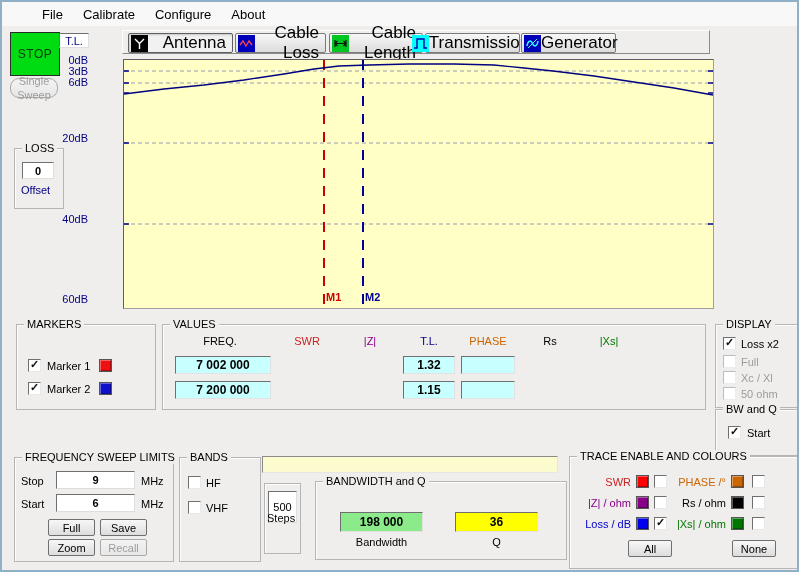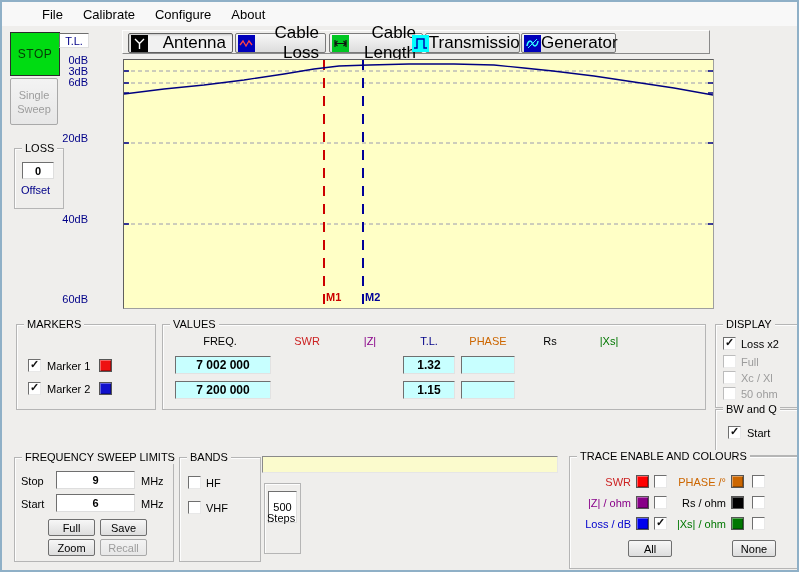--- a/index.html
+++ b/index.html
@@ -37,21 +37,21 @@
 <div id="app">
 
   <div id="menubar">
     <span class="menu-item">File</span>
     <span class="menu-item">Calibrate</span>
     <span class="menu-item">Configure</span>
     <span class="menu-item">About</span>
   </div>
 
   <div class="stop">STOP</div>
-  <div class="btn disabled" style="left:8px;top:76px;width:48px;height:47px;text-align:center;line-height:14px;white-space:normal;padding:0 2px;">Single Sweep</div>
+  <div class="btn disabled" style="left:8px;top:76px;width:48px;height:20px;text-align:center;line-height:14px;white-space:normal;padding:0 2px;border-radius:9px;">Single Sweep</div>
   <div class="input" style="left:57px;top:31px;width:30px;height:15px;color:#000088;background:#fff;">T.L.</div>
   <div class="scale-lbl" style="left:54px;top:52px;">0dB</div>
   <div class="scale-lbl" style="left:54px;top:63px;">3dB</div>
   <div class="scale-lbl" style="left:54px;top:74px;">6dB</div>
   <div class="scale-lbl" style="left:54px;top:130px;">20dB</div>
   <div class="scale-lbl" style="left:54px;top:211px;">40dB</div>
   <div class="scale-lbl" style="left:54px;top:291px;">60dB</div>
 
   <div class="grp" style="left:12px;top:146px;width:48px;height:59px;">
     <span class="ttl">LOSS</span>
@@ -200,20 +200,27 @@
     <div class="lbl" style="left:26px;top:44px;">VHF</div>
   </div>
 
   <div class="abs" style="left:260px;top:454px;width:296px;height:17px;background:#FBFBCD;border:1px solid;border-color:#8a8a8a #e6e6e6 #e6e6e6 #8a8a8a;box-sizing:border-box;font-size:11px;"></div>
 
   <div class="abs" style="left:262px;top:481px;width:37px;height:71px;border:1px solid #b5b5b5;box-shadow:inset 1px 1px 0 #fdfdfd;box-sizing:border-box;">
     <div class="input" style="left:3px;top:7px;width:29px;height:32px;">500</div>
     <div class="lbl" style="left:2px;top:28px;">Steps</div>
   </div>
 
+  <div class="grp" style="left:313px;top:479px;width:250px;height:77px;">
+    <span class="ttl">BANDWIDTH and Q</span>
+    <div class="cyanbox" style="left: 24px; top: 30px; width: 83px; height: 20px; background-color: rgb(139, 235, 139);">198 000</div>
+    <div class="lbl" style="left:0;top:54px;width:131px;text-align:center;">Bandwidth</div>
+    <div class="cyanbox" style="left: 139px; top: 30px; width: 83px; height: 20px; background-color: rgb(255, 255, 0);">36</div>
+    <div class="lbl" style="left:115px;top:54px;width:131px;text-align:center;">Q</div>
+  </div>
 
   <div class="grp" style="left:567px;top:454px;width:229px;height:111px;">
     <span class="ttl">TRACE ENABLE AND COLOURS</span>
 
     <div class="lbl" style="left: 4px; top: 19px; width: 57px; text-align: right; color: rgb(204, 34, 34);">SWR</div>
     <div class="swatch" style="left: 66px; top: 18px; background-color: rgb(255, 0, 0);"></div>
     <div class="cb" style="left:84px;top:18px;"></div>
     <div class="lbl" style="left: 99px; top: 19px; width: 57px; text-align: right; color: rgb(204, 102, 0);">PHASE /°</div>
     <div class="swatch" style="left: 161px; top: 18px; background-color: rgb(204, 102, 0);"></div>
     <div class="cb" style="left:182px;top:18px;"></div>

